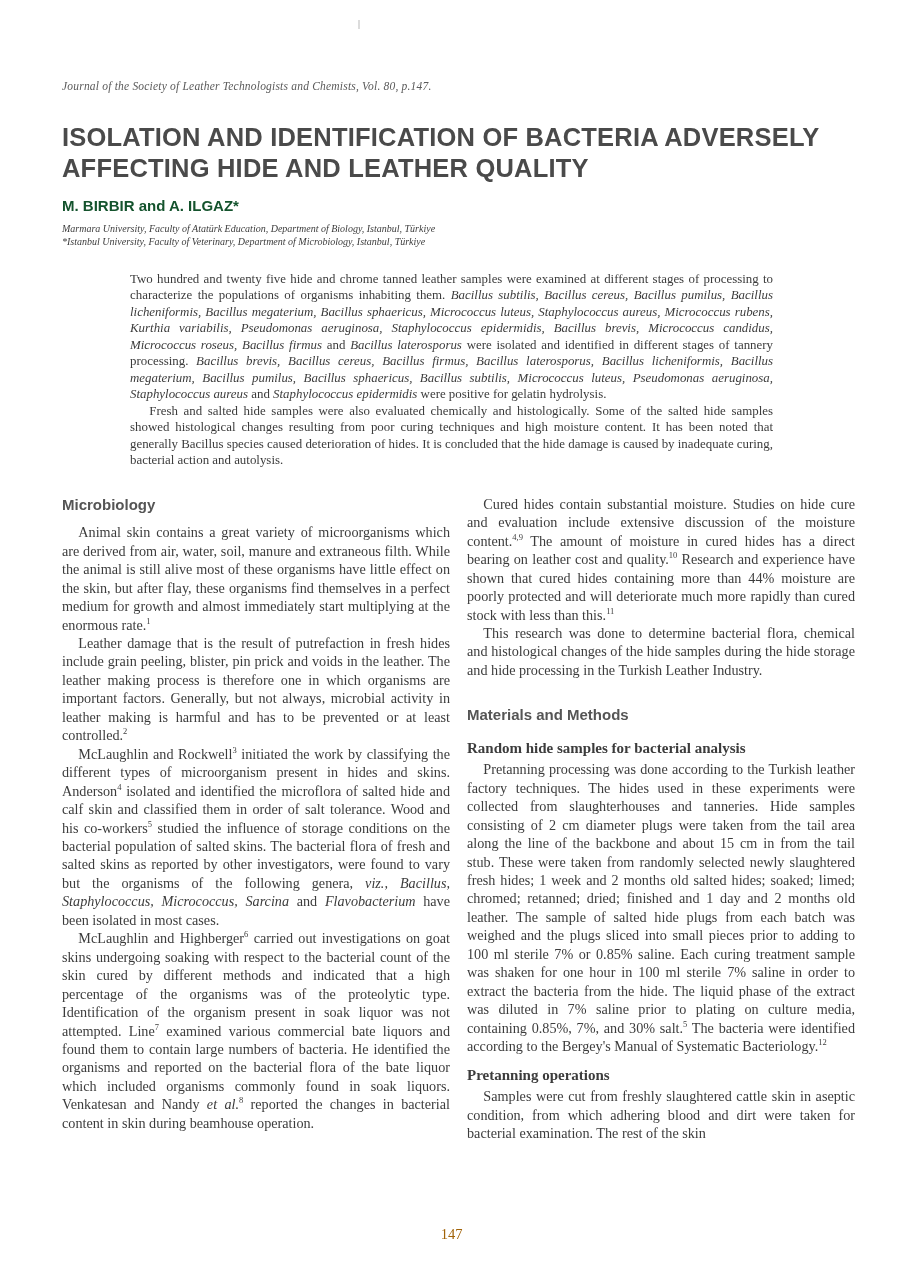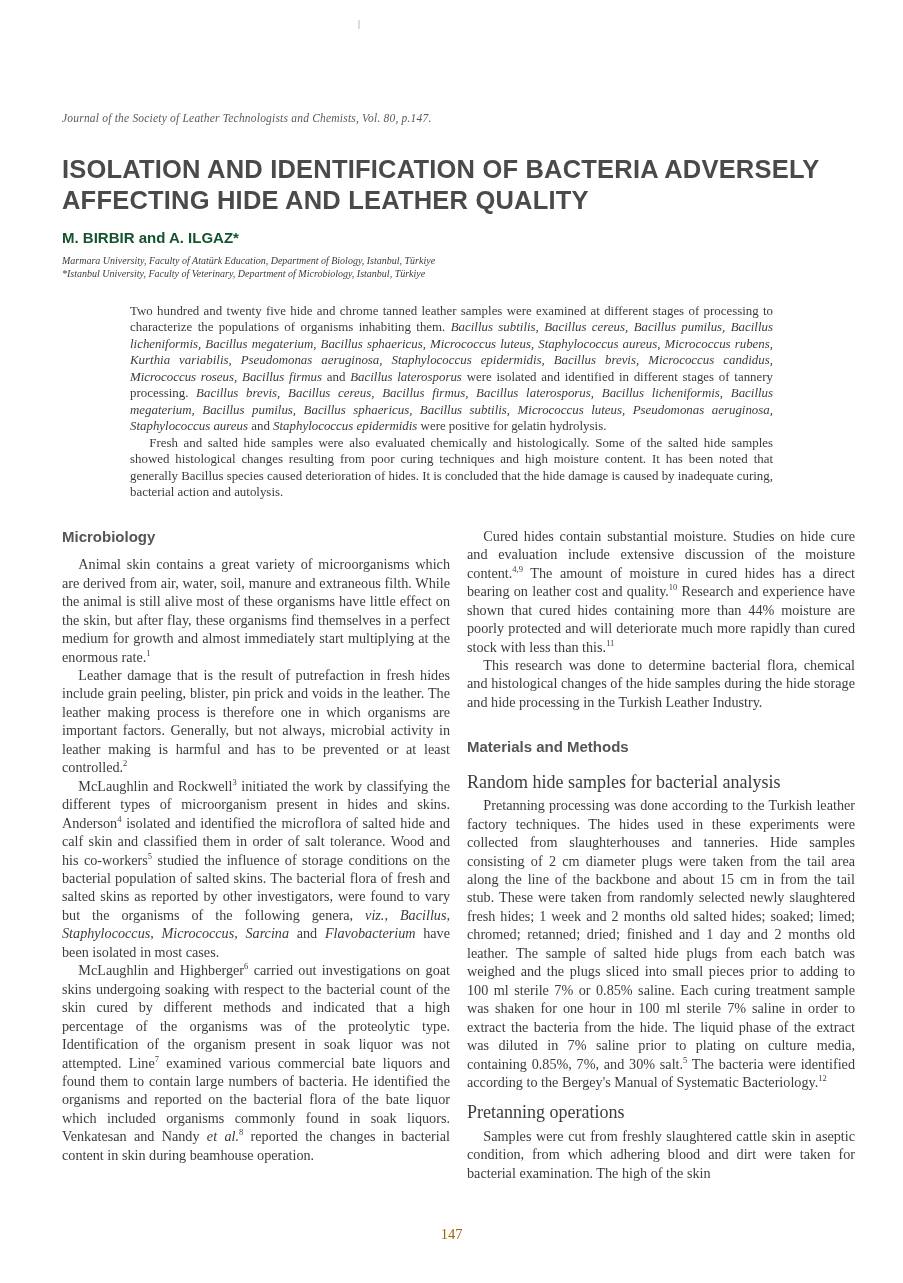--- a/index.html
+++ b/index.html
@@ -18,21 +18,21 @@
   .scan-artifact {
     position: absolute;
     left: 358px;
     top: 20px;
     width: 2px;
     height: 9px;
     background: #c9c9c9;
     opacity: 0.65;
   }
   .journal-line {
-    padding-top: 112px;
+    padding-top: 80px;
     font-style: italic;
     font-size: 11.5px;
     color: #5a5a5a;
     letter-spacing: 0.2px;
   }
   .title {
     font-family: "Liberation Sans", sans-serif;
     font-weight: bold;
     font-size: 25.5px;
     line-height: 1.22;
@@ -84,22 +84,22 @@
   .section-heading {
     font-family: "Liberation Sans", sans-serif;
     font-weight: bold;
     font-size: 15px;
     color: #555555;
     margin: 0 0 9px 0;
     text-align: left;
   }
   .section-heading.spaced { margin-top: 26px; margin-bottom: 14px; }
   .sub-heading {
-    font-weight: normal;
-    font-size: 18px;
+    font-weight: bold;
+    font-size: 15px;
     margin: 10px 0 2px 0;
     text-align: left;
   }
   .sub-heading.first { margin-top: 0; }
   sup { font-size: 0.6em; line-height: 0; vertical-align: super; }
   .it { font-style: italic; }
   .page-number {
     position: absolute;
     bottom: 40px;
     left: 0;
@@ -143,18 +143,18 @@
     <div class="col">
       <p><span>Cured hides contain substantial moisture. Studies on hide cure and evaluation include extensive discussion of the moisture content.</span><sup>4,9</sup><span> The amount of moisture in cured hides has a direct bearing on leather cost and quality.</span><sup>10</sup><span> Research and experience have shown that cured hides containing more than 44% moisture are poorly protected and will deteriorate much more rapidly than cured stock with less than this.</span><sup>11</sup></p>
       <p><span>This research was done to determine bacterial flora, chemical and histological changes of the hide samples during the hide storage and hide processing in the Turkish Leather Industry.</span></p>
 
       <h2 class="section-heading spaced">Materials and Methods</h2>
 
       <h3 class="sub-heading first">Random hide samples for bacterial analysis</h3>
       <p><span>Pretanning processing was done according to the Turkish leather factory techniques. The hides used in these experiments were collected from slaughterhouses and tanneries. Hide samples consisting of 2 cm diameter plugs were taken from the tail area along the line of the backbone and about 15 cm in from the tail stub. These were taken from randomly selected newly slaughtered fresh hides; 1 week and 2 months old salted hides; soaked; limed; chromed; retanned; dried; finished and 1 day and 2 months old leather. The sample of salted hide plugs from each batch was weighed and the plugs sliced into small pieces prior to adding to 100 ml sterile 7% or 0.85% saline. Each curing treatment sample was shaken for one hour in 100 ml sterile 7% saline in order to extract the bacteria from the hide. The liquid phase of the extract was diluted in 7% saline prior to plating on culture media, containing 0.85%, 7%, and 30% salt.</span><sup>5</sup><span> The bacteria were identified according to the Bergey's Manual of Systematic Bacteriology.</span><sup>12</sup></p>
 
       <h3 class="sub-heading">Pretanning operations</h3>
-      <p><span>Samples were cut from freshly slaughtered cattle skin in aseptic condition, from which adhering blood and dirt were taken for bacterial examination. The high of the skin</span></p>
+      <p><span>Samples were cut from freshly slaughtered cattle skin in aseptic condition, from which adhering blood and dirt were taken for bacterial examination. The rest of the skin</span></p>
     </div>
   </div>
 
   <div class="page-number">147</div>
 </div>
 
 </body></html>

